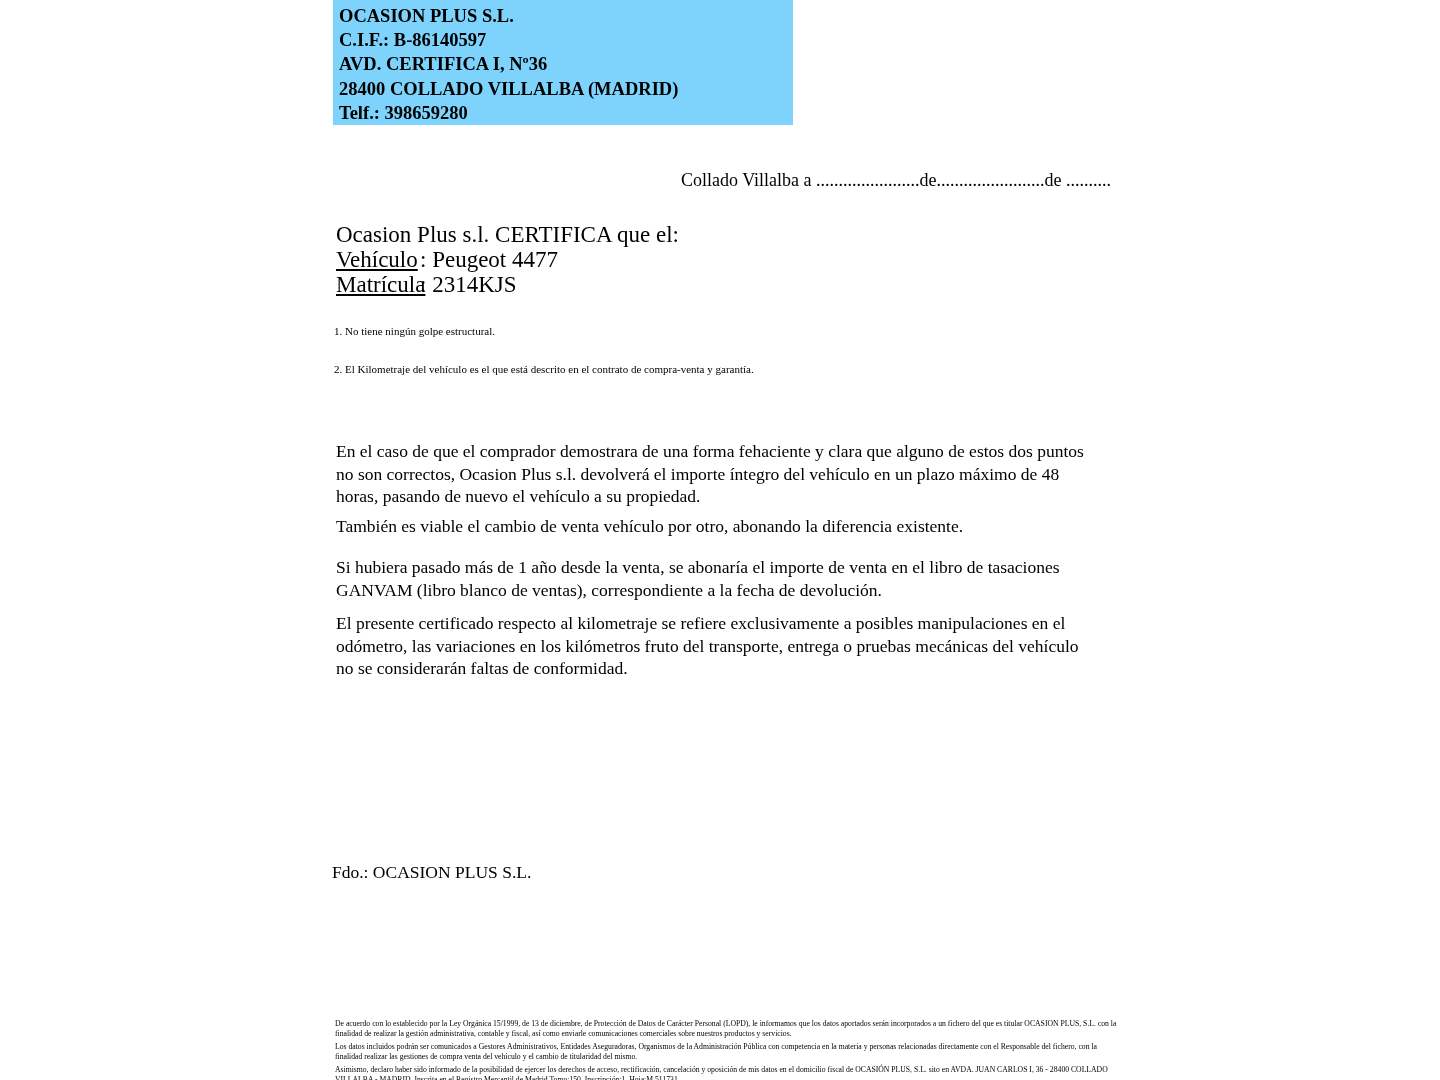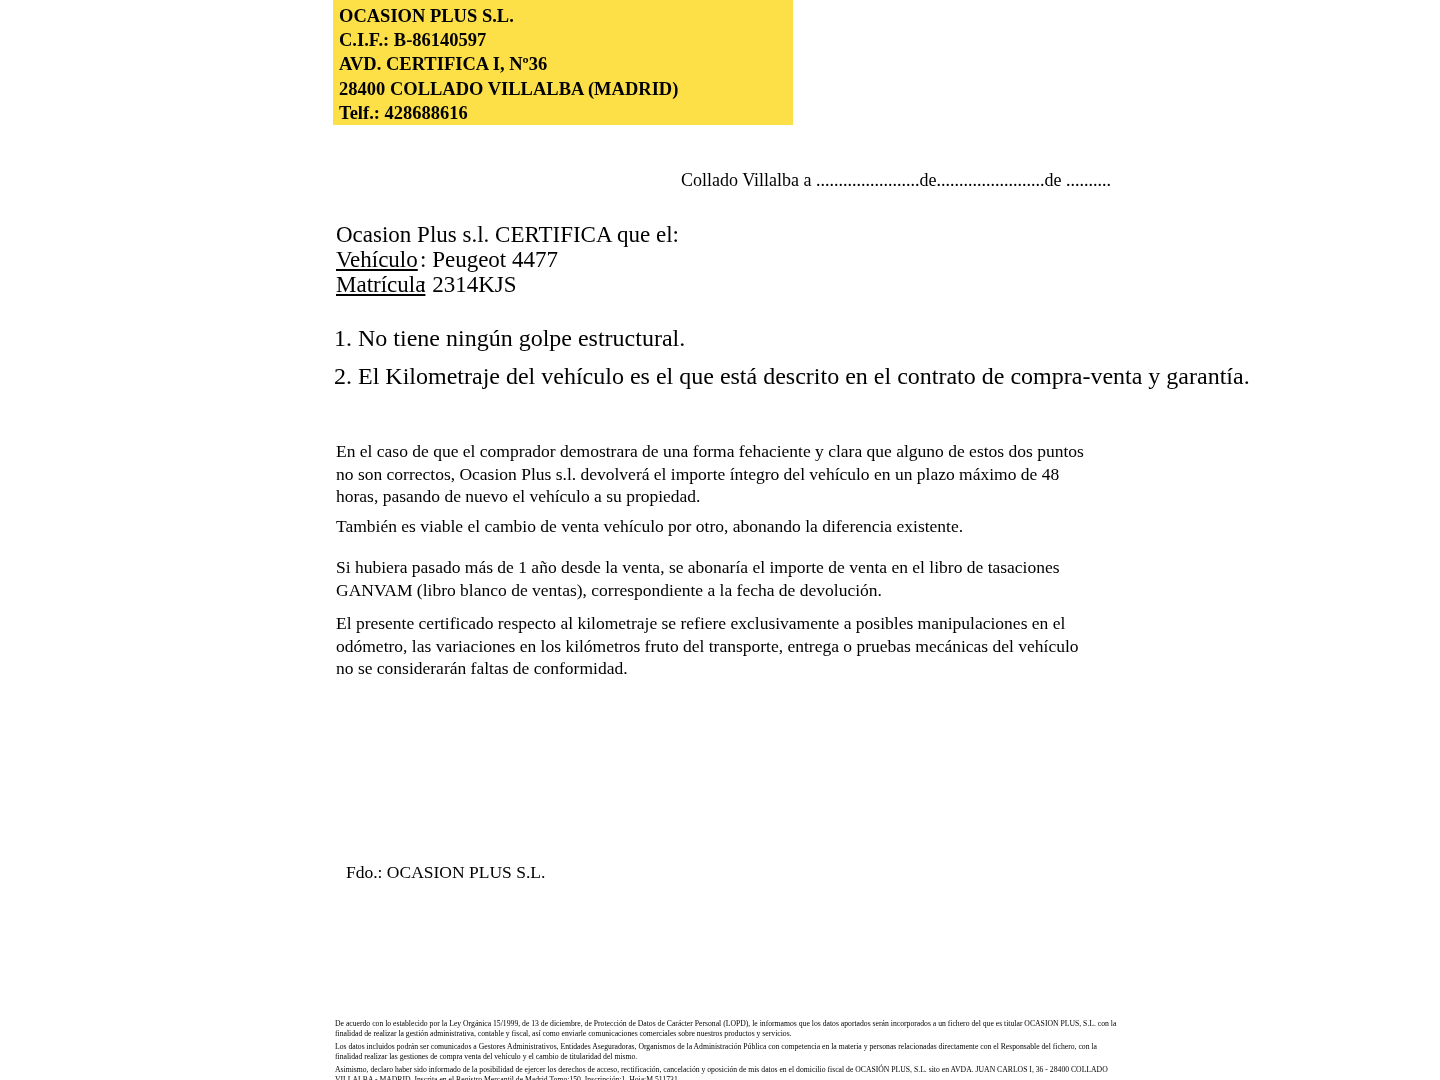--- a/index.html
+++ b/index.html
@@ -21,21 +21,21 @@
     top: 0;
     width: 1440px;
     height: 1080px;
   }
   .header-box {
     position: absolute;
     left: 333px;
     top: 0px;
     width: 460px;
     height: 125px;
-    background: #fde047;
+    background: #7dd3fc;
     padding: 4px 0 0 4px;
     box-sizing: border-box;
   }
   .header-box .line {
     font-weight: bold;
     font-size: 18.5px;
     line-height: 24.2px;
     white-space: nowrap;
     padding-left: 2px;
   }
@@ -57,40 +57,40 @@
     white-space: nowrap;
   }
   .label-underline {
     text-decoration: underline;
     display: inline-block;
     width: 84px;
   }
   .point {
     position: absolute;
     left: 334px;
-    font-size: 24px;
+    font-size: 11px;
     white-space: nowrap;
   }
   .p1 { top: 325px; }
   .p2 { top: 363px; }
   .para {
     position: absolute;
     left: 336px;
     width: 760px;
     font-size: 17.5px;
     line-height: 22.5px;
     text-align: left;
   }
   .para1 { top: 440px; }
   .para2 { top: 515px; }
   .para3 { top: 556px; }
   .para4 { top: 612px; }
   .signature {
     position: absolute;
-    left: 346px;
+    left: 332px;
     top: 862px;
     font-size: 17.5px;
     white-space: nowrap;
   }
   .legal {
     position: absolute;
     left: 331px;
     top: 1015px;
     width: 790px;
     font-size: 7.7px;
@@ -104,21 +104,21 @@
 </head>
 <body>
 
 <div class="page">
 
   <div class="header-box">
     <div class="line">OCASION PLUS S.L.</div>
     <div class="line">C.I.F.: B-86140597</div>
     <div class="line">AVD. CERTIFICA I, Nº36</div>
     <div class="line">28400 COLLADO VILLALBA (MADRID)</div>
-    <div class="line">Telf.: 428688616</div>
+    <div class="line">Telf.: 398659280</div>
   </div>
 
   <div class="place-line">Collado Villalba a .......................de........................de ..........</div>
 
   <div class="cert-block">
     <div class="row">Ocasion Plus s.l. CERTIFICA que el:</div>
     <div class="row">
       <span class="label-underline">Vehículo</span><span>: Peugeot 4477</span>
     </div>
     <div class="row">

